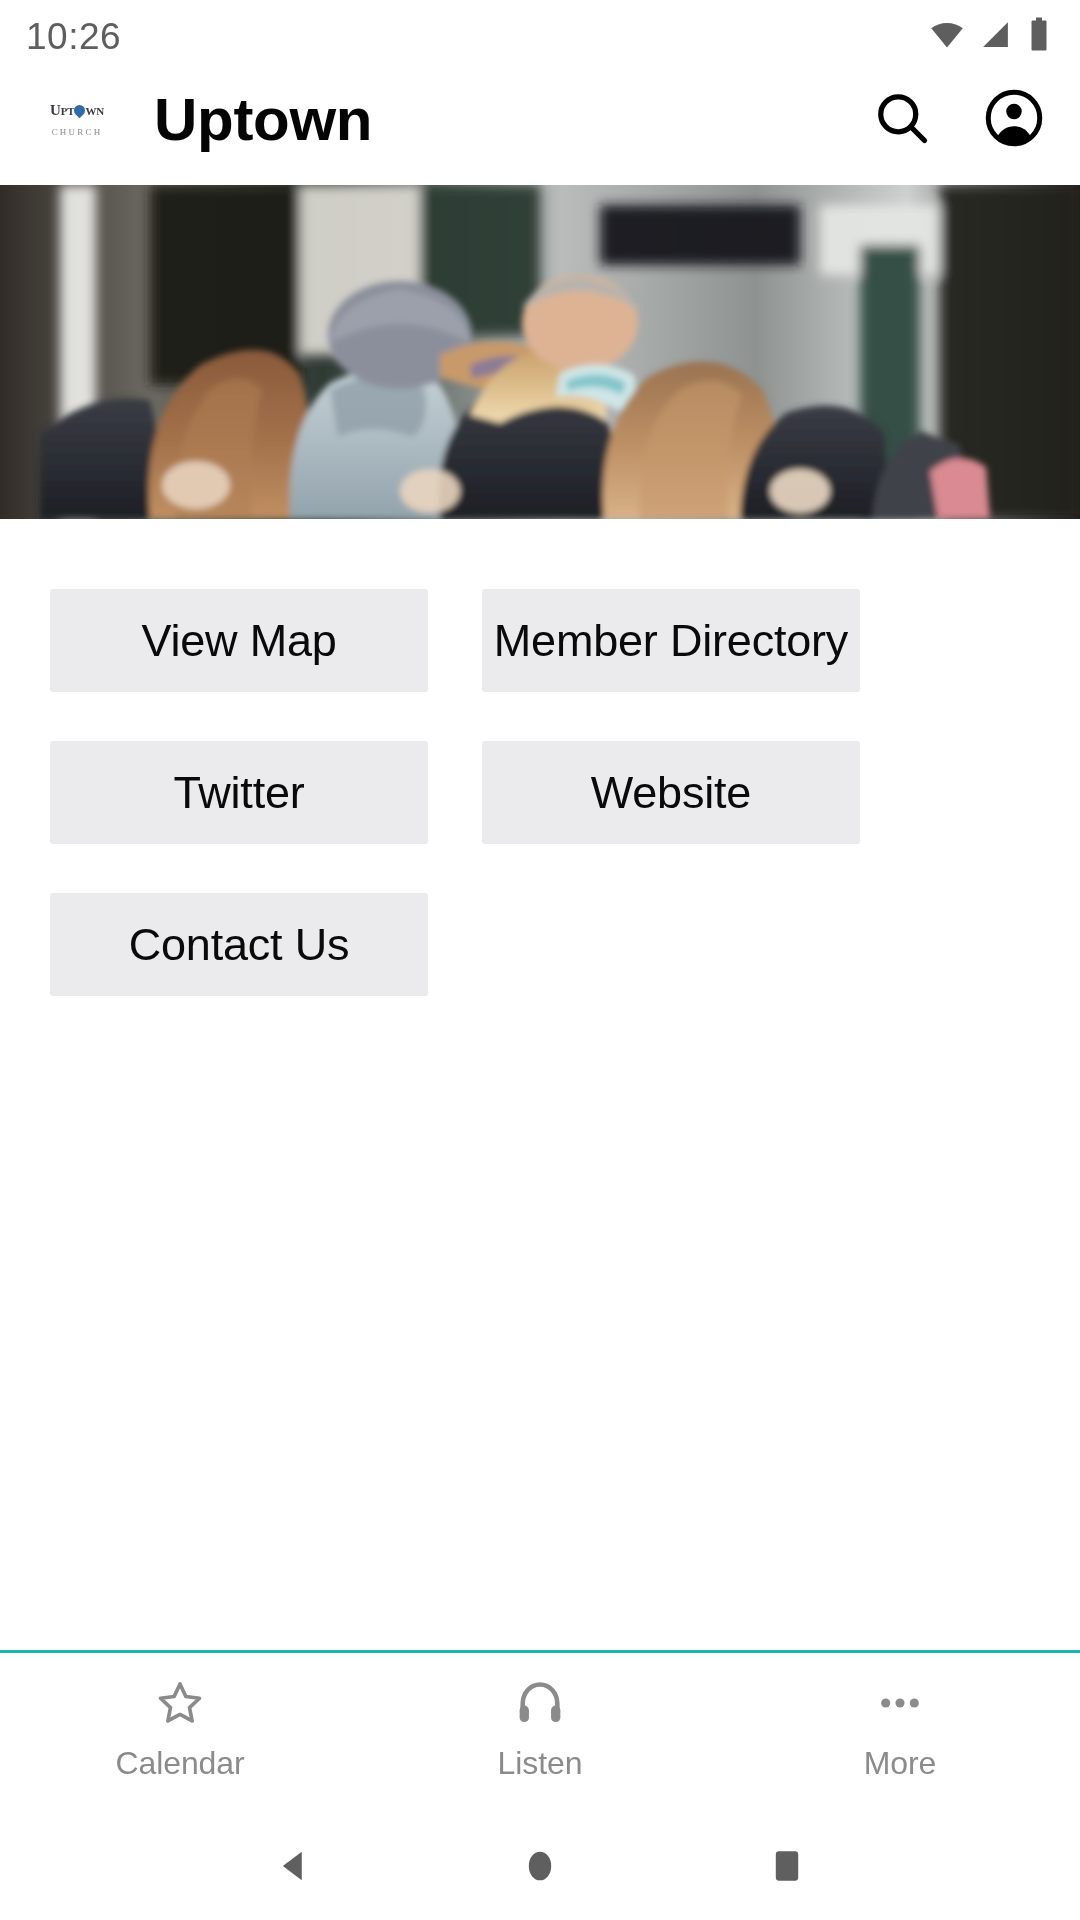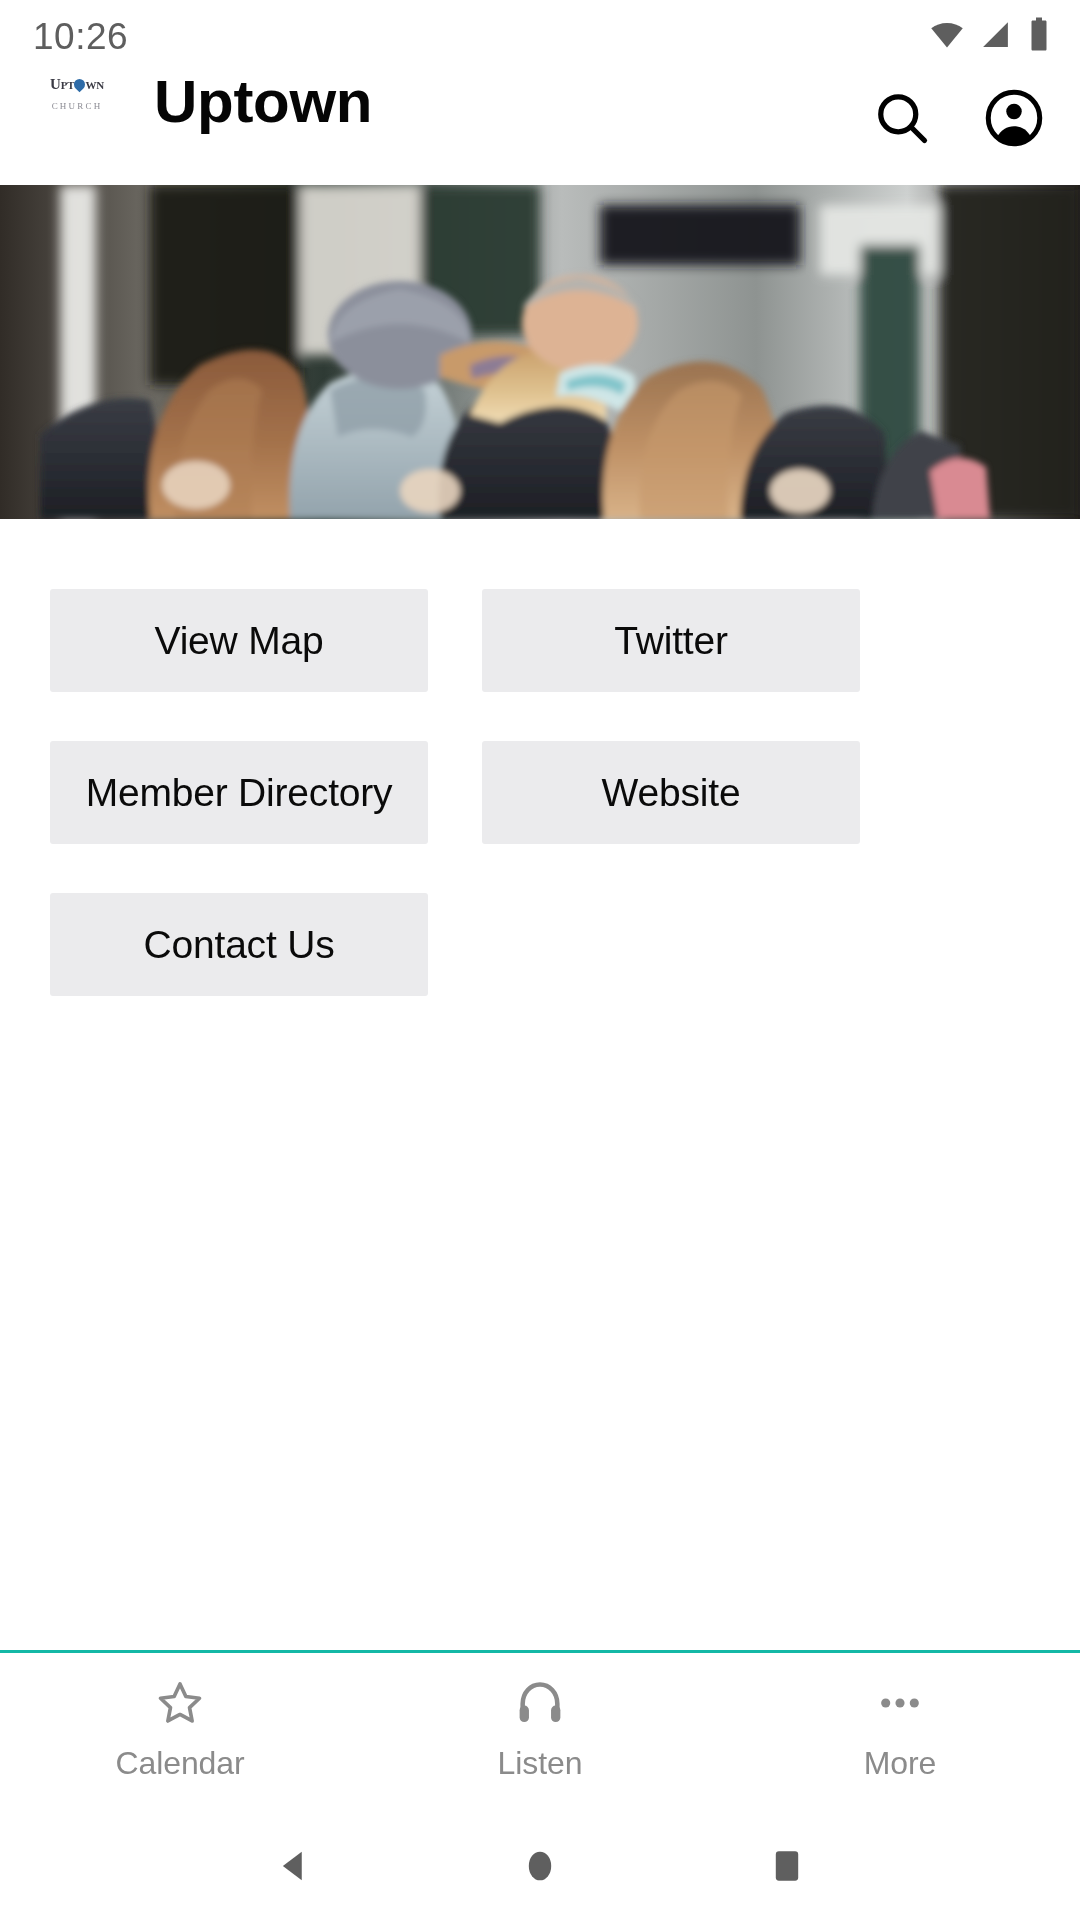--- a/index.html
+++ b/index.html
@@ -11,27 +11,27 @@
   }
   .phone { width:1080px; height:1920px; position:relative; display:flex; flex-direction:column; background:#fff; }
 
   
   .status-bar {
     height:72px; flex:0 0 72px;
     display:flex; align-items:center; justify-content:space-between;
     padding:0 28px 0 26px;
     background:#ffffff;
   }
-  .status-time { font-size:37px; color:#5e5e5e; letter-spacing:0.5px; line-height:1;margin-left:7px; }
+  .status-time { font-size:37px; color:#5e5e5e; letter-spacing:0.5px; line-height:1; }
   .status-icons { display:flex; align-items:center; gap:14px; }
 
   
   .app-bar {
     height:113px; flex:0 0 113px;
-    display:flex; 
+    display:flex; align-items:center;
     padding:0 34px 17px 44px;
     background:#ffffff;
   }
   .brand-logo {
     width:66px; height:44px;
     display:flex; flex-direction:column; align-items:center; justify-content:center;
     flex:0 0 auto;
   }
   .logo-word {
     font-family:"Liberation Serif", serif;
@@ -70,21 +70,21 @@
     grid-template-columns:378px 378px;
     column-gap:54px; row-gap:49px;
     padding:0 50px;
   }
   .grid-btn {
     height:103px;
     background:#ebebed;
     border:none; border-radius:3px;
     display:flex; align-items:center; justify-content:center;
     font-family:"Liberation Sans", sans-serif;
-    font-size:39px; color:#0a0a0a; line-height:1;
+    font-size:45px; color:#0a0a0a; line-height:1;
     cursor:pointer;
     letter-spacing:-0.2px;
   }
 
   
   .tab-bar {
     flex:0 0 165px; height:165px;
     border-top:3px solid #14b8a6;
     background:#ffffff;
     display:flex; align-items:flex-start;
@@ -254,22 +254,22 @@
         <ellipse cx="196" cy="300" rx="34" ry="24" fill="#e7d2bd" opacity="0.9"></ellipse>
         <ellipse cx="430" cy="306" rx="30" ry="22" fill="#e9d5bf" opacity="0.9"></ellipse>
         <ellipse cx="800" cy="306" rx="30" ry="22" fill="#ecd9c4" opacity="0.9"></ellipse>
       </g>
     </svg>
   </div>
 
   <div class="content">
     <div class="btn-grid">
       <button class="grid-btn">View Map</button>
+      <button class="grid-btn">Member Directory</button>
       <button class="grid-btn">Twitter</button>
-      <button class="grid-btn">Member Directory</button>
       <button class="grid-btn">Website</button>
       <button class="grid-btn">Contact Us</button>
     </div>
   </div>
 
   <div class="tab-bar">
 
     <div class="tab">
       <span class="tab-icon">
         <svg width="52" height="52" viewBox="0 0 24 24" fill="none" stroke="#8b8b8b" stroke-width="1.7" stroke-linejoin="round">

